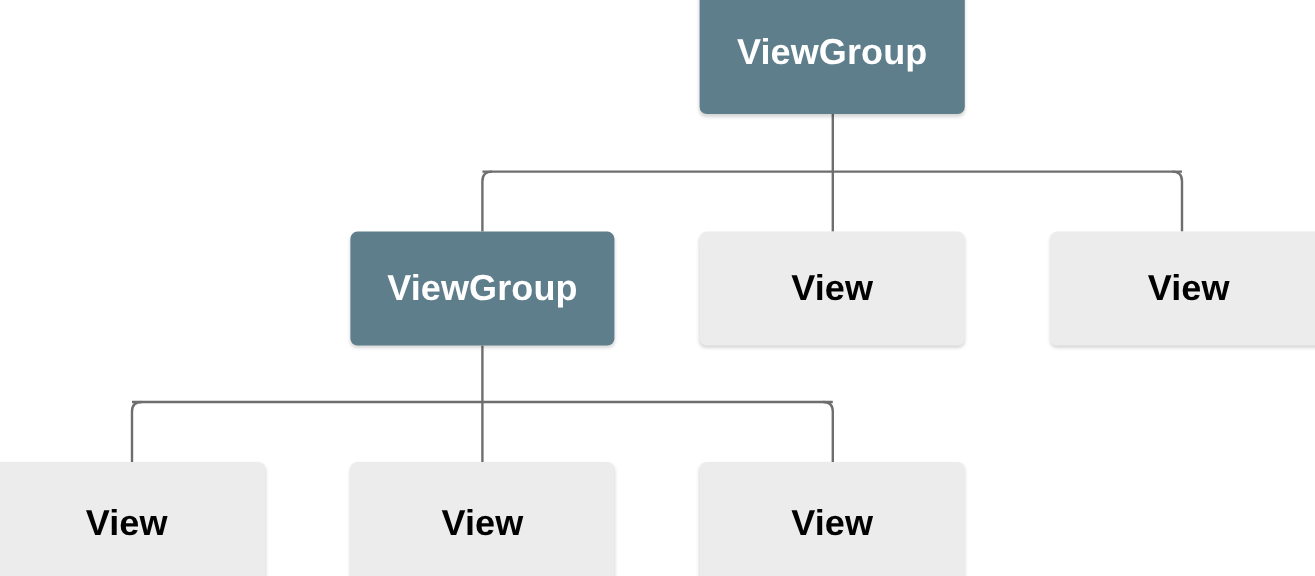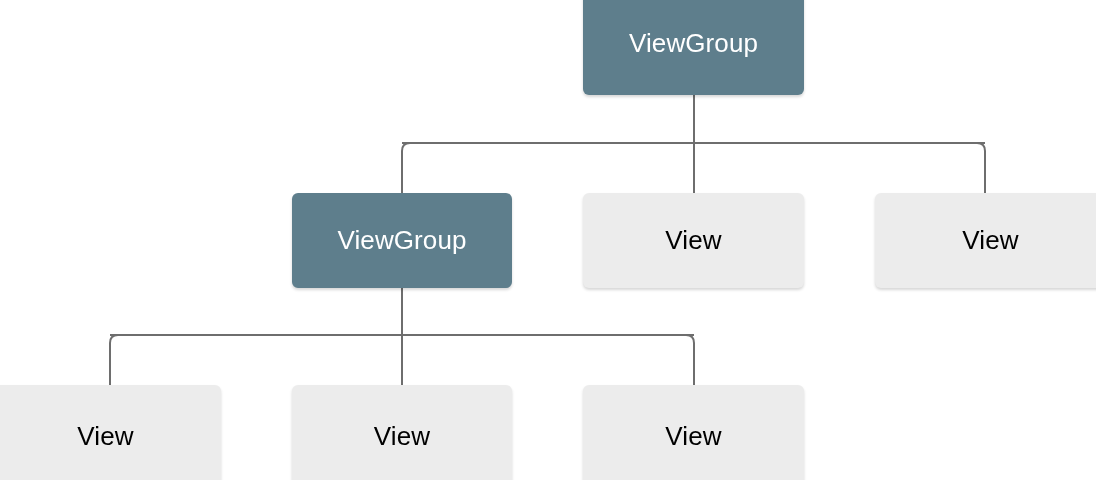--- a/index.html
+++ b/index.html
@@ -33,22 +33,22 @@
     box-shadow: 0 2px 3px rgba(0,0,0,0.16);
   }
   .node-viewgroup {
     background: #5E7E8C;
   }
   .node-view {
     background: #ECECEC;
     justify-content: center;
   }
   .node-label {
-    font-size: 26px;
-    font-weight: normal;
+    font-size: 30px;
+    font-weight: bold;
     letter-spacing: 0.1px;
     white-space: nowrap;
     user-select: none;
   }
   .node-viewgroup .node-label {
     color: #ffffff;
   }
   .node-view .node-label {
     color: #000000;
   }

